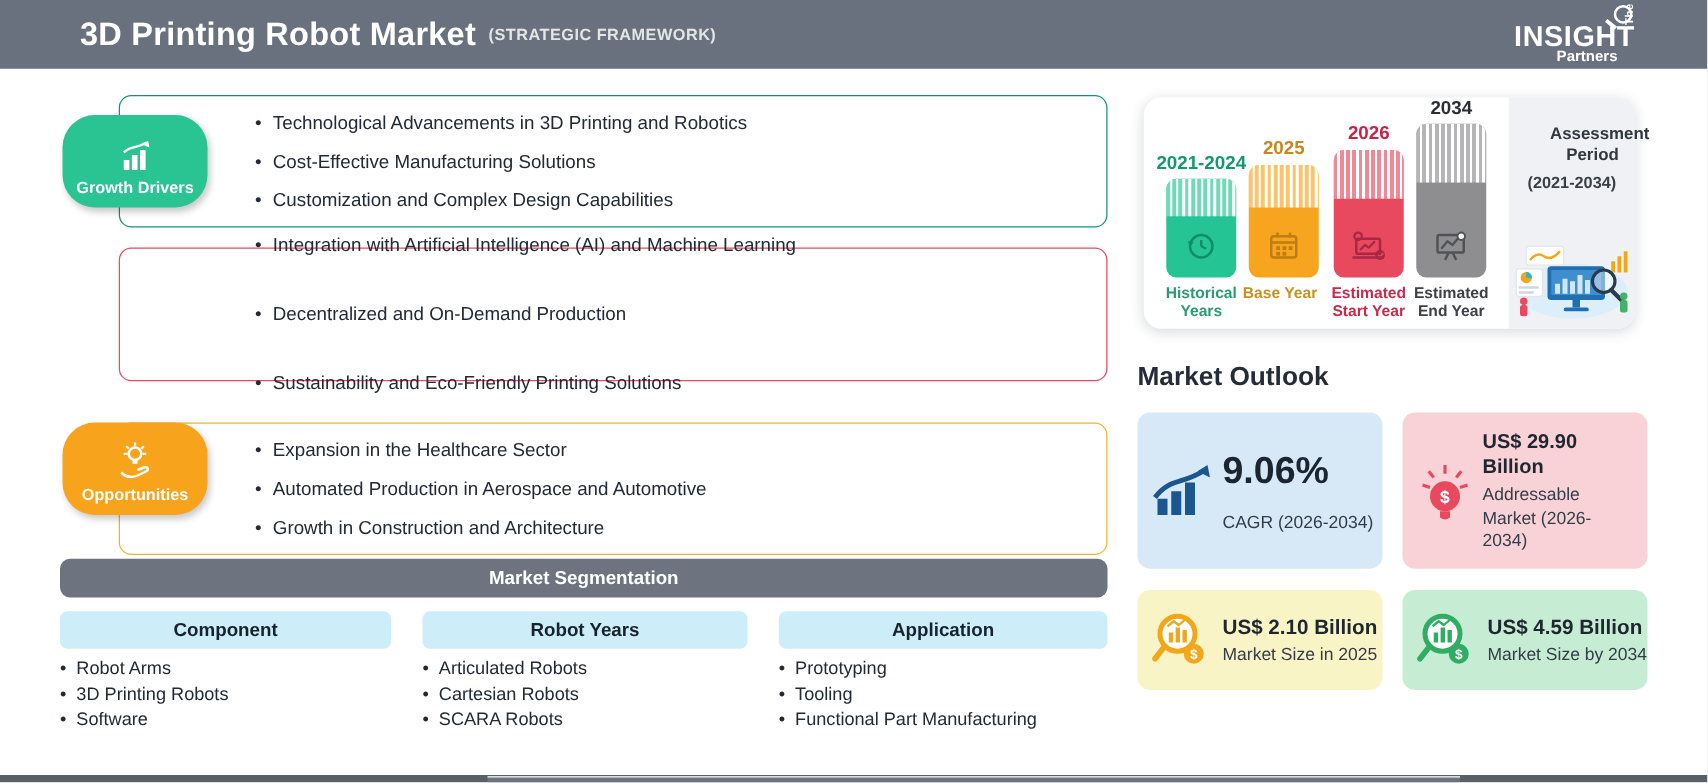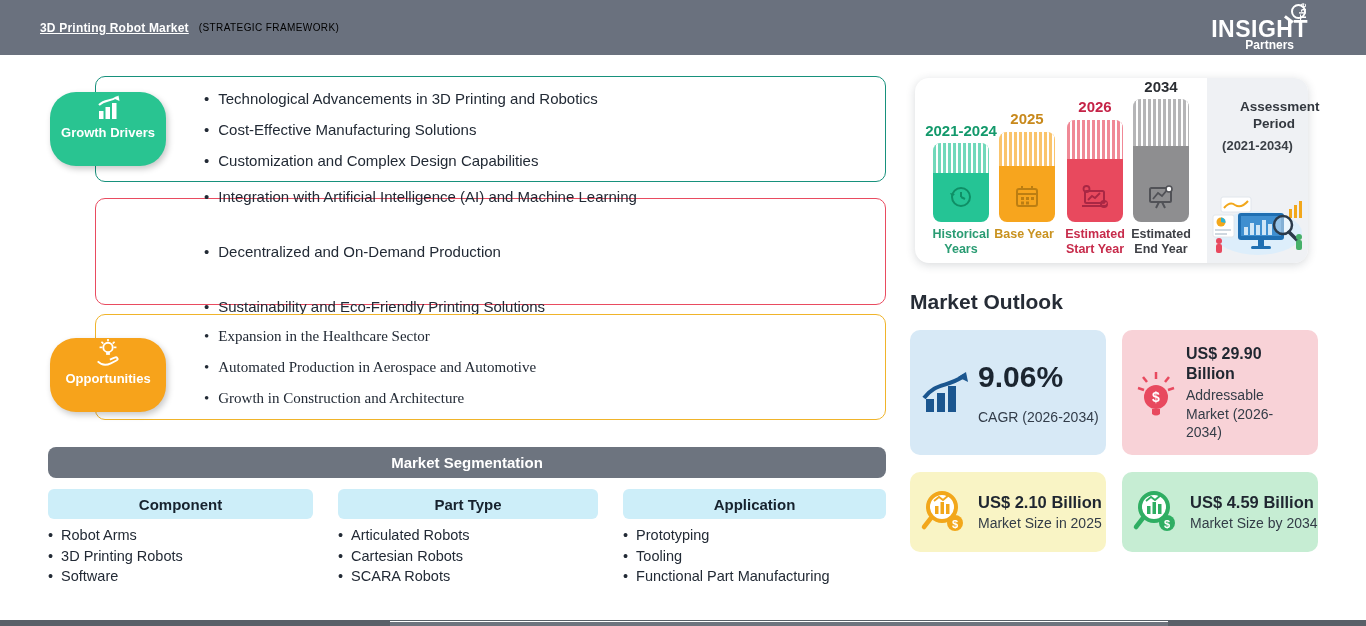--- a/index.html
+++ b/index.html
@@ -4,44 +4,44 @@
 <style>
   * { margin:0; padding:0; box-sizing:border-box; }
   html,body { background:#e9eaec; }
   #stage {
     position:relative; width:1366px; height:626px; background:#ffffff;
     font-family:"Liberation Sans", sans-serif; overflow:hidden;
   }
   
   .header { position:absolute; left:0; top:0; width:1366px; height:55px; background:#6a717e;
             display:flex; align-items:center; }
-  .header-title { margin-left:40px; color:#fff; font-size:12px; font-weight:bold; letter-spacing:.2px;text-decoration:underline; }
-  .header-sub { color:#000000; font-size:10px; font-weight:normal; margin-left:10px; letter-spacing:.4px; }
+  .header-title { margin-left:64px; color:#fff; font-size:26px; font-weight:bold; letter-spacing:.2px; }
+  .header-sub { color:#e5e5e5; font-size:13px; font-weight:bold; margin-left:10px; letter-spacing:.4px; }
   .logo { position:absolute; right:58px; top:8px; width:130px; height:40px; color:#fff; }
   .logo-row { display:flex; align-items:flex-end;flex-direction:column; }
   .logo-the { display:inline-block; transform:rotate(-90deg) translateX(-2px); transform-origin:center;
               font-size:9px; font-weight:bold; width:10px; letter-spacing:.5px; }
   .logo-insight { font-size:23px; font-weight:800; letter-spacing:.5px; line-height:22px; }
   .logo-partners { font-size:12px; font-weight:bold; text-align:right; margin-top:-2px; padding-right:14px; }
   .logo-lens { position:absolute; right:2px; top:-4px; width:15px; height:15px; border:2.5px solid #fff;
                border-radius:50%; }
   .logo-handle { position:absolute; right:14px; top:10px; width:10px; height:2.5px; background:#fff;
                  transform:rotate(38deg); }
   
   .fw-box { position:absolute; left:95px; width:791px; height:106px; background:#fff;
             border-radius:10px; display:flex; flex-direction:column; justify-content:center;
             gap:12px; padding-left:108px; }
   .fw-box.b1 { top:76px;  border:1.6px solid #17917c; }
   .fw-box.b2 { top:198px; border:1.6px solid #e94b60; height:107px;gap:36px; }
-  .fw-box.b3 { top:314px; border:1.6px solid #f0b42a;font-family:Liberation Serif, serif; }
+  .fw-box.b3 { top:338px; border:1.6px solid #f0b42a; }
   .fw-item { font-size:15px; color:#222a35; line-height:19px; }
   .fw-item::before { content:"•"; margin-right:9px; color:#222a35; }
   .badge { position:absolute; left:50px; width:116px; height:74px; border-radius:26px;
            box-shadow:2px 3px 6px rgba(0,0,0,.22); display:flex; flex-direction:column;
-           align-items:center; justify-content:flex-end; padding-bottom:26px; z-index:3; }
+           align-items:center; justify-content:flex-end; padding-bottom:9px; z-index:3; }
   .badge.g { top:92px;  background:#29c491; }
   .badge.r { top:214px; background:#e94b60; }
   .badge.o { top:338px; background:#f7a31b; }
   .badge-label { color:#fff; font-size:13px; font-weight:bold; margin-top:3px; }
   .badge svg { display:block; }
   
   .seg-bar { position:absolute; left:48px; top:447px; width:838px; height:31px; background:#6d747f;
              border-radius:8px; display:flex; align-items:center; justify-content:center; }
   .seg-bar-title { color:#fff; font-size:15px; font-weight:bold; }
   .seg-head { position:absolute; top:489px; height:30px; background:#cdeef9; border-radius:6px;
@@ -164,21 +164,21 @@
       <line x1="23" y1="10" x2="26" y2="10" stroke="#fff" stroke-width="1.8"></line>
       <path d="M6 25 q6 6 14 2 l6 -3 q2 -1 1 -2.5 q-1 -1.5 -3 -0.5 l-5 2" stroke="#fff" stroke-width="2" fill="none"></path>
     </svg>
     <span class="badge-label">Opportunities</span>
   </div>
 
   <div class="seg-bar">
     <span class="seg-bar-title">Market Segmentation</span>
   </div>
   <div class="seg-head c1">Component</div>
-  <div class="seg-head c2">Part Type</div>
+  <div class="seg-head c2">Robot Years</div>
   <div class="seg-head c3">Application</div>
   <div class="seg-list c1">
     <div class="seg-li">Robot Arms</div>
     <div class="seg-li">3D Printing Robots</div>
     <div class="seg-li">Software</div>
   </div>
   <div class="seg-list c2">
     <div class="seg-li">Articulated Robots</div>
     <div class="seg-li">Cartesian Robots</div>
     <div class="seg-li">SCARA Robots</div>

